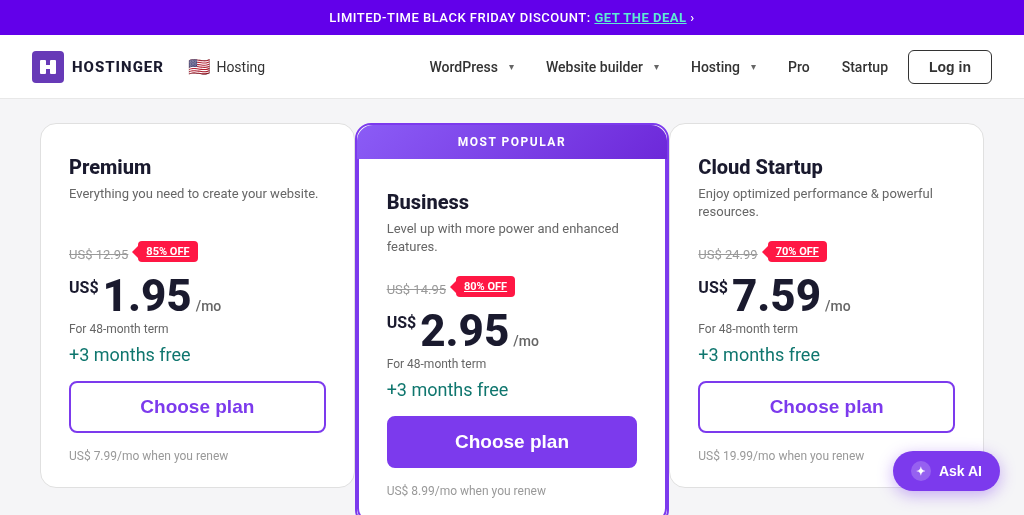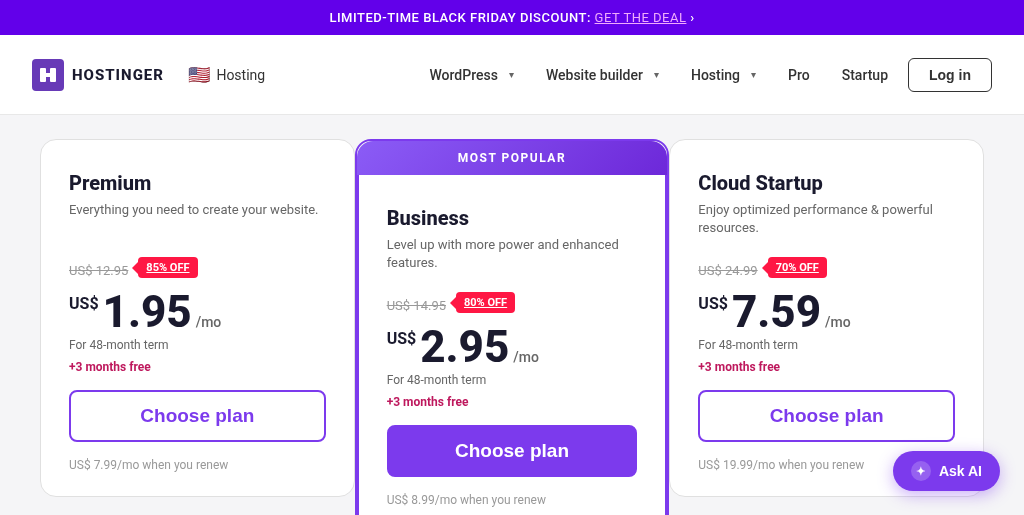--- a/index.html
+++ b/index.html
@@ -9,33 +9,33 @@
     .top-banner {
       background: #6200ea;
       color: white;
       text-align: center;
       padding: 10px 16px;
       font-size: 13px;
       font-weight: 500;
       letter-spacing: 0.5px;
     }
     .top-banner a {
-      color: #f0abfc;
-      font-weight: 400;
+      color: #5eead4;
+      font-weight: 700;
       text-decoration: underline;
       cursor: pointer;
     }
 
     
     .header {
       background: white;
       display: flex;
       align-items: center;
       padding: 0 32px;
-      height: 80px;
+      height: 64px;
       border-bottom: 1px solid #e8e8e8;
     }
     .logo-area {
       display: flex;
       align-items: center;
       gap: 8px;
       margin-right: 24px;
     }
     .logo-icon {
       width: 32px;
@@ -220,23 +220,23 @@
       font-size: 14px;
       color: #666;
       font-weight: 500;
     }
     .price-term {
       font-size: 12px;
       color: #666;
       margin-bottom: 8px;
     }
     .months-free {
-      color: #be185d;
-      font-size: 12px;
-      font-weight: 700;
+      color: #0f766e;
+      font-size: 18px;
+      font-weight: 400;
       margin-bottom: 16px;
     }
 
     
     .choose-btn {
       width: 100%;
       padding: 13px;
       border-radius: 8px;
       font-size: 19px;
       font-weight: 700;

